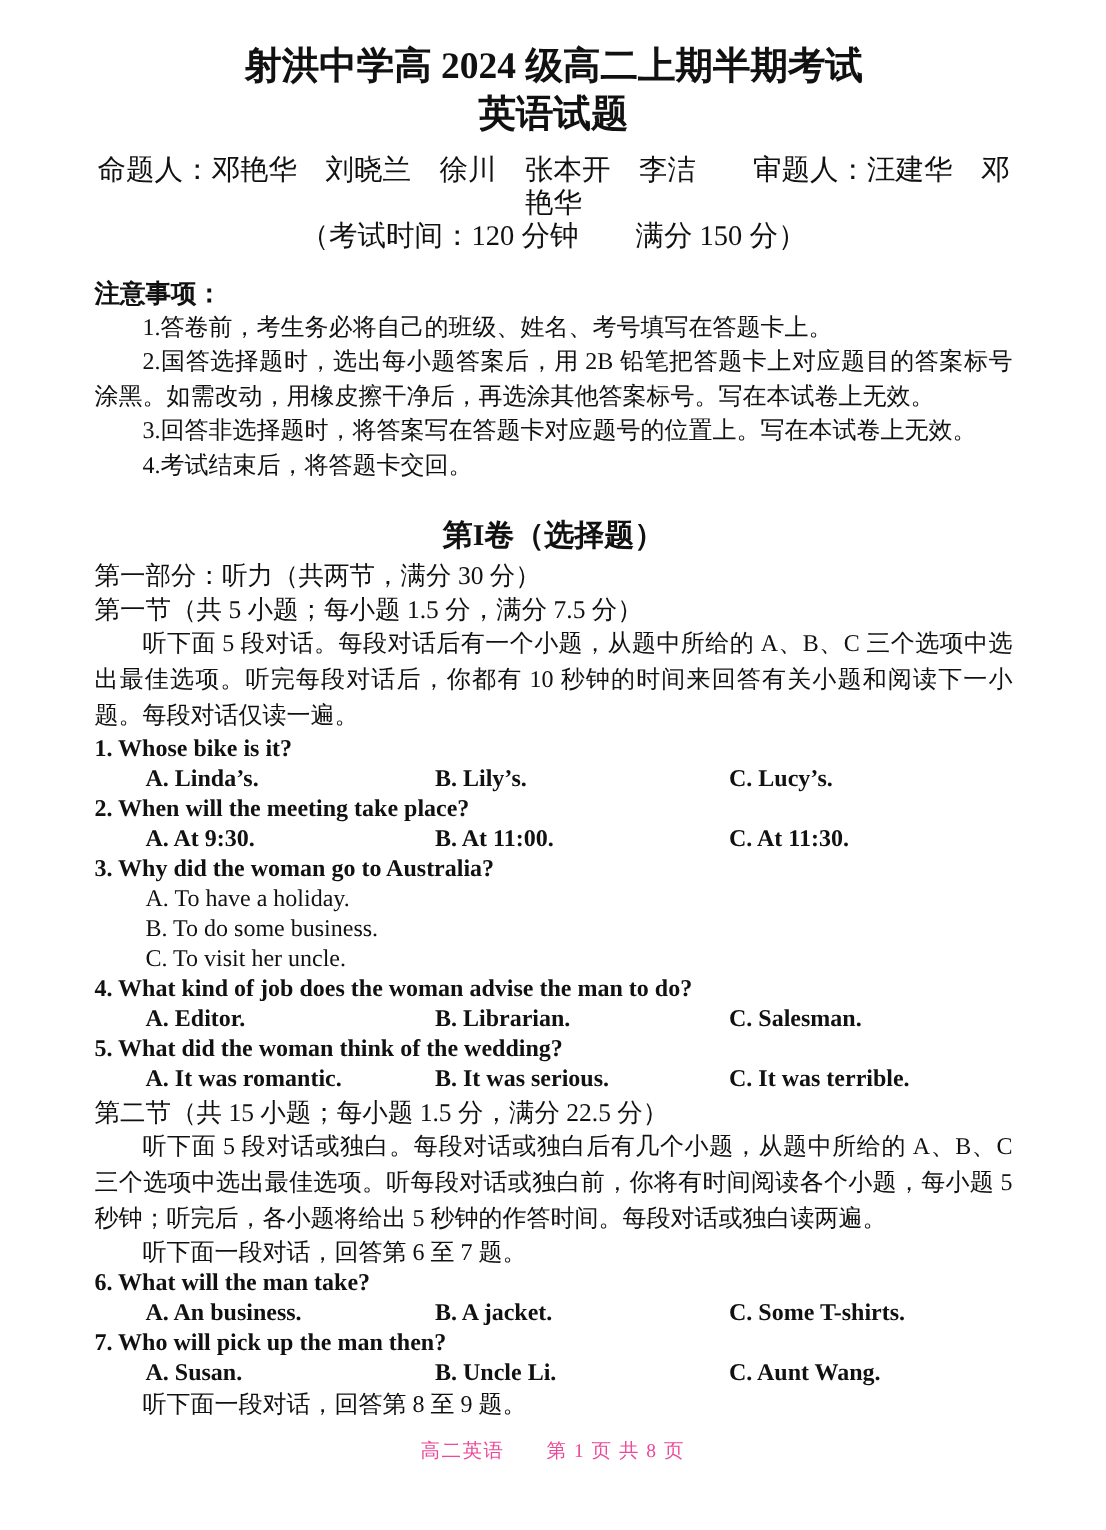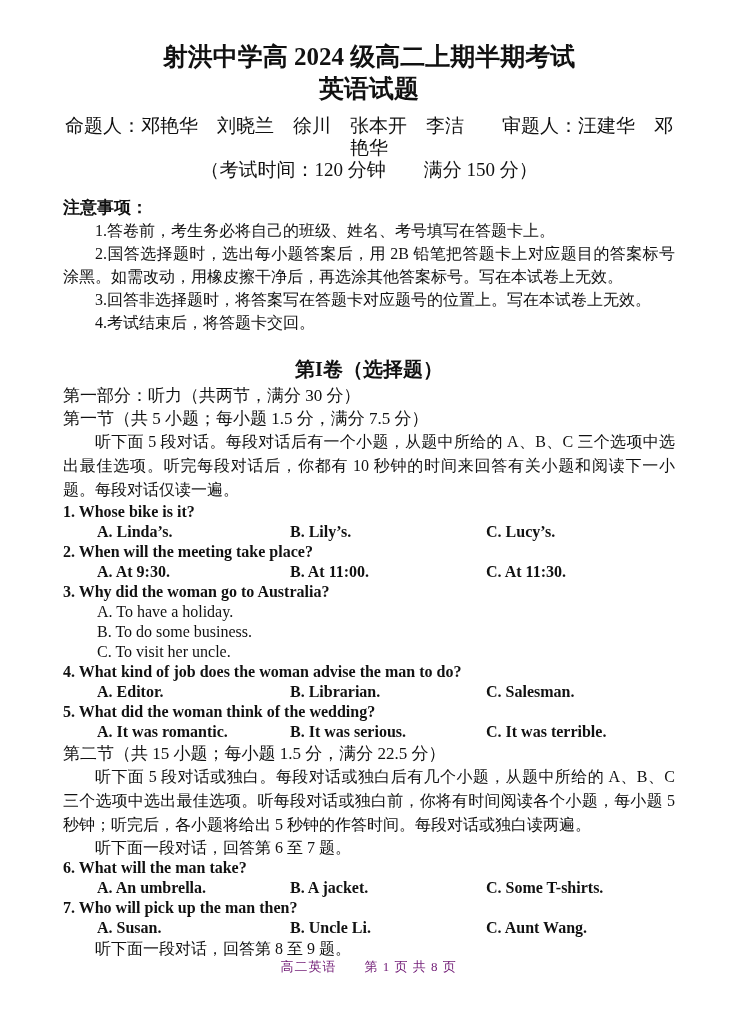--- a/index.html
+++ b/index.html
@@ -6,21 +6,21 @@
   html, body { background: #ffffff; }
   .page {
     position: relative;
     width: 737px;
     height: 1020px;
     margin: 0 auto;
     background: #ffffff;
     color: #111111;
     font-family: "Liberation Serif", "DejaVu Serif", serif;
     font-size: 16px;
-    padding: 42px 62px 0 63px;
+    padding: 30px 62px 0 63px;
     overflow: hidden;
   }
 
   .title {
     text-align: center;
     font-size: 25px;
     font-weight: bold;
     line-height: 30px;
   }
   .subtitle {
@@ -81,21 +81,21 @@
   .opt-stack { padding-left: 34px; line-height: 20px; }
 
   .footer {
     position: absolute;
     left: 0;
     right: 0;
     bottom: 44px;
     text-align: center;
     font-size: 13px;
     letter-spacing: 1px;
-    color: #701a75;
+    color: #ec4899;
   }
 </style>
 </head>
 <body>
 
 <div class="page">
 
   <div class="title">射洪中学高 2024 级高二上期半期考试</div>
   <div class="subtitle">英语试题</div>
   <div class="examiners">命题人：邓艳华　刘晓兰　徐川　张本开　李洁　　审题人：汪建华　邓艳华</div>
@@ -158,21 +158,21 @@
     </div>
   </div>
 
   <div class="sec-heading">第二节（共 15 小题；每小题 1.5 分，满分 22.5 分）</div>
   <p class="instructions">听下面 5 段对话或独白。每段对话或独白后有几个小题，从题中所给的 A、B、C 三个选项中选出最佳选项。听每段对话或独白前，你将有时间阅读各个小题，每小题 5 秒钟；听完后，各小题将给出 5 秒钟的作答时间。每段对话或独白读两遍。</p>
   <p class="prompt">听下面一段对话，回答第 6 至 7 题。</p>
 
   <div class="question">
     <div class="q-line">6. What will the man take?</div>
     <div class="opt-row">
-      <span>A. An umbrella.</span>
+      <span>A. An business.</span>
       <span>B. A jacket.</span>
       <span>C. Some T-shirts.</span>
     </div>
   </div>
 
   <div class="question">
     <div class="q-line">7. Who will pick up the man then?</div>
     <div class="opt-row">
       <span>A. Susan.</span>
       <span>B. Uncle Li.</span>

